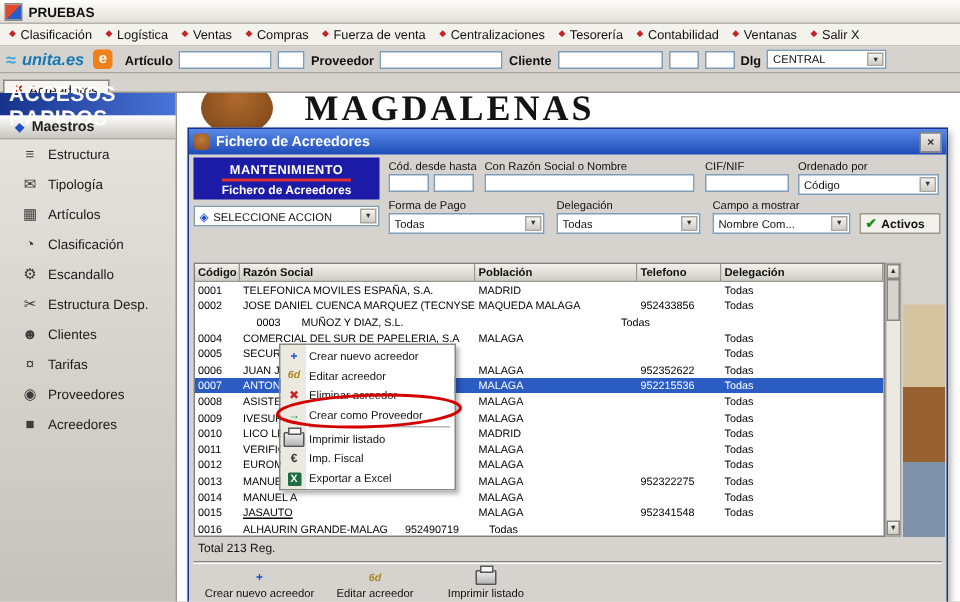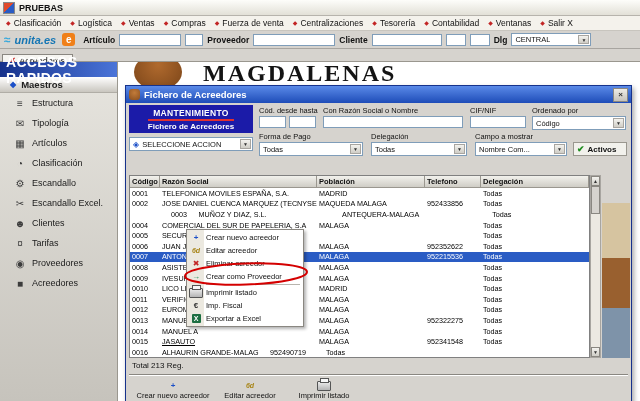--- a/index.html
+++ b/index.html
@@ -231,21 +231,21 @@
       <div class="side-item">
         <span class="side-ic">◔</span>
         <span>Clasificación</span>
       </div>
       <div class="side-item">
         <span class="side-ic">⚙</span>
         <span>Escandallo</span>
       </div>
       <div class="side-item">
         <span class="side-ic">✂</span>
-        <span>Escandallo Excel.</span>
+        <span>Estructura Desp.</span>
       </div>
       <div class="side-item">
         <span class="side-ic">☻</span>
         <span>Clientes</span>
       </div>
       <div class="side-item">
         <span class="side-ic">¤</span>
         <span>Tarifas</span>
       </div>
       <div class="side-item">
@@ -341,21 +341,20 @@
         <div class="trow">
           <div class="td" style="width: 30px;">0002</div>
           <div class="td" style="width: 157px;">JOSE DANIEL CUENCA MARQUEZ (TECNYSERVI)</div>
           <div class="td" style="width: 108px;">MAQUEDA    MALAGA</div>
           <div class="td" style="width: 56px;">952433856</div>
           <div class="td" style="width: 108px;">Todas</div>
         </div>
         <div class="trow">
           <div class="td" style="width: 30px; margin-left: 39px;">0003</div>
           <div class="td" style="width: 157px;">MUÑOZ Y DIAZ, S.L.</div>
-          <div class="td" style="width: 108px;">ANTEQUERA-MALAGA</div>
           <div class="td" style="width: 56px;"></div>
           <div class="td" style="width: 108px;">Todas</div>
         </div>
         <div class="trow">
           <div class="td" style="width: 30px;">0004</div>
           <div class="td" style="width: 157px;">COMERCIAL DEL SUR DE PAPELERIA, S.A</div>
           <div class="td" style="width: 108px;">MALAGA</div>
           <div class="td" style="width: 56px;"></div>
           <div class="td" style="width: 108px;">Todas</div>
         </div>

